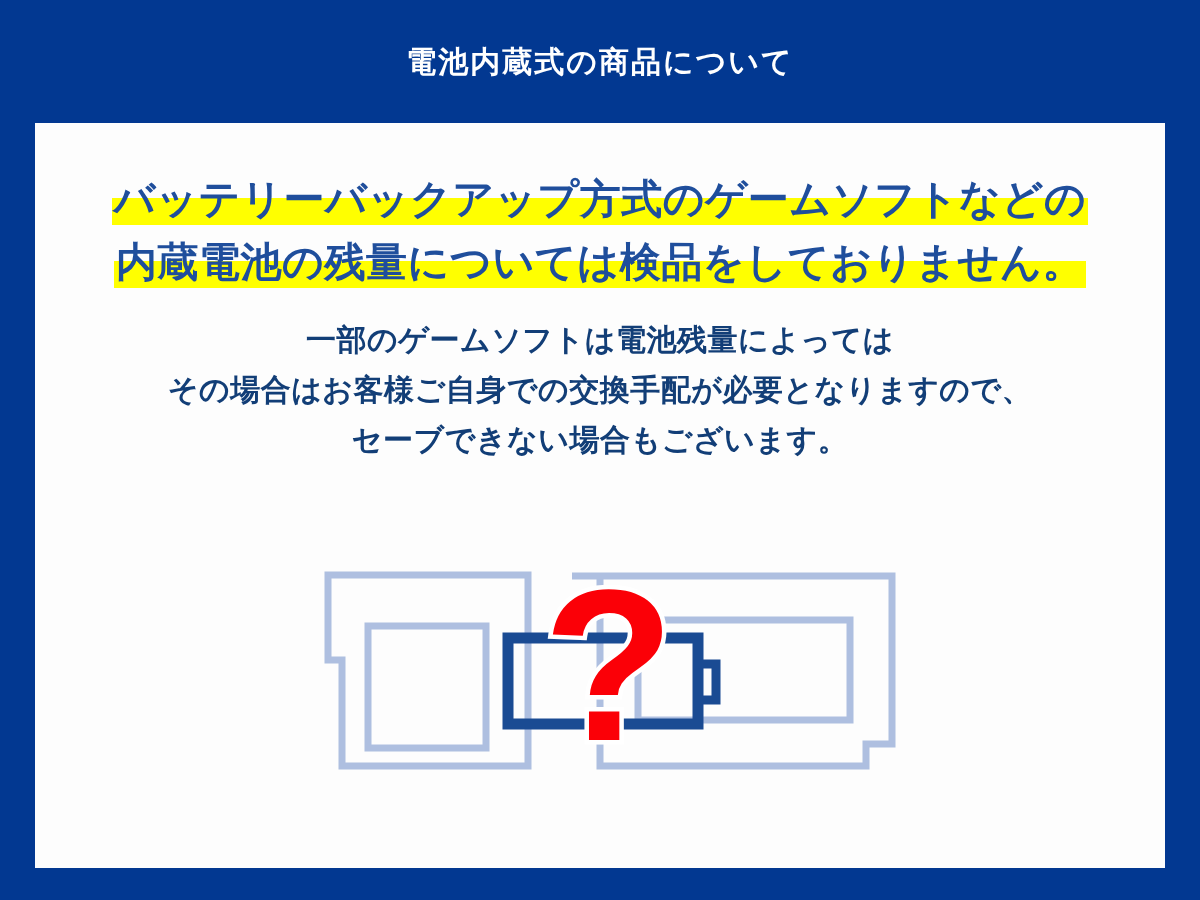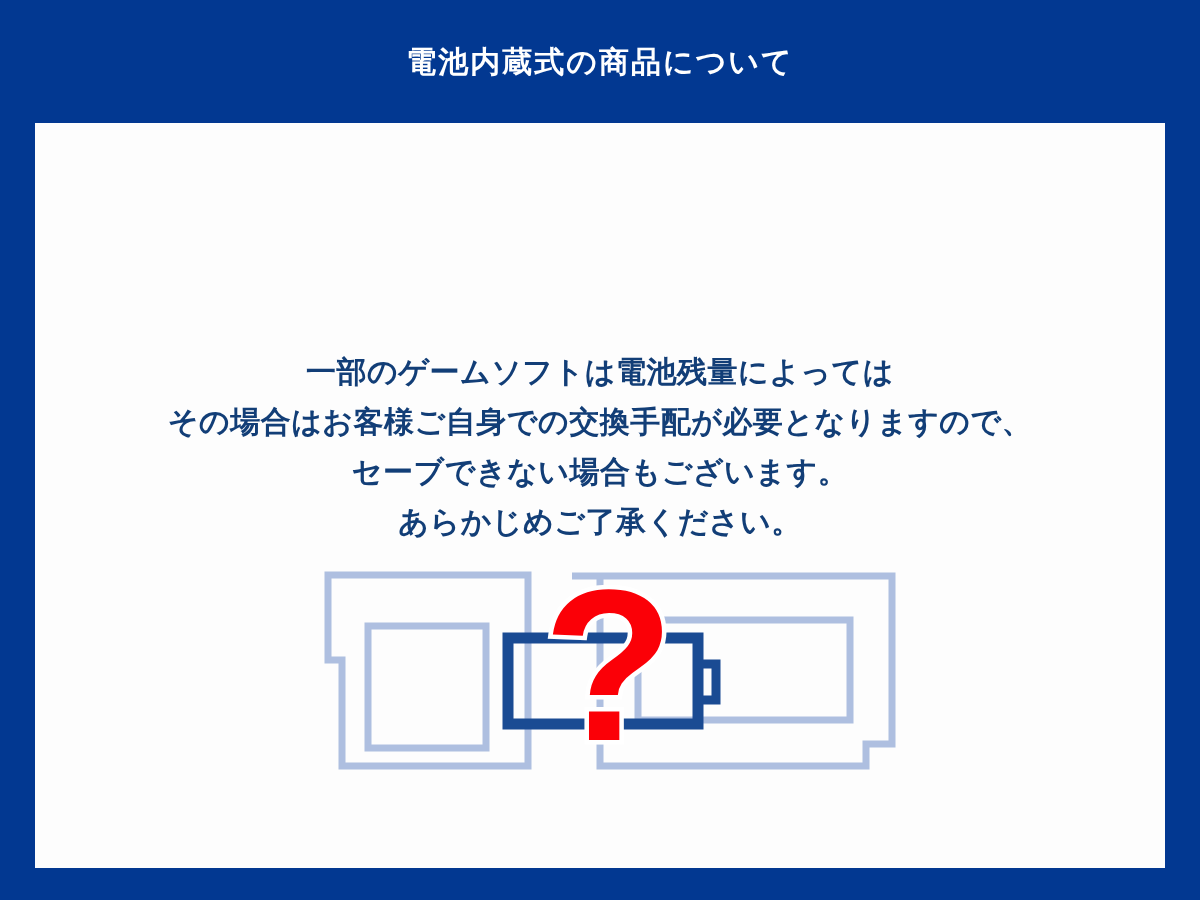--- a/index.html
+++ b/index.html
@@ -92,21 +92,20 @@
     z-index: 1;
   }
 
   
   .body-copy {
     position: absolute;
     left: 0;
     top: 192px;
     width: 1130px;
     text-align: center;
-    margin-top: 32px;
   }
   .body-line {
     display: block;
     font-size: 30px;
     font-weight: bold;
     color: #123e77;
     line-height: 50px;
     letter-spacing: 0.5px;
     white-space: nowrap;
   }
@@ -129,26 +128,33 @@
 <body>
 
 <div class="slide">
 
   <div class="title-banner">
     <div class="title-text">電池内蔵式の商品について</div>
   </div>
 
   <div class="panel">
 
+    <div class="headline">
+      <div class="headline-line">
+        <span class="hl"><span>バッテリーバックアップ方式のゲームソフトなどの</span></span>
+      </div>
+      <div class="headline-line">
+        <span class="hl"><span>内蔵電池の残量については検品をしておりません。</span></span>
+      </div>
+    </div>
 
     <div class="body-copy">
       <span class="body-line">一部のゲームソフトは電池残量によっては</span>
       <span class="body-line">その場合はお客様ご自身での交換手配が必要となりますので、</span>
       <span class="body-line">セーブできない場合もございます。</span>
-      <span class="body-line">あらかじめご了承ください。</span>
     </div>
 
     <div class="illustration">
       <svg viewBox="0 0 620 250" xmlns="http://www.w3.org/2000/svg">
 
         <g>
           <path d="M 28 27 L 228 27 L 228 218 L 42 218 L 42 112 L 28 112 Z" fill="none" stroke="#aebfe0" stroke-width="7"></path>
 
           <rect x="68" y="78" width="118" height="122" fill="none" stroke="#aebfe0" stroke-width="7"></rect>
         </g>

